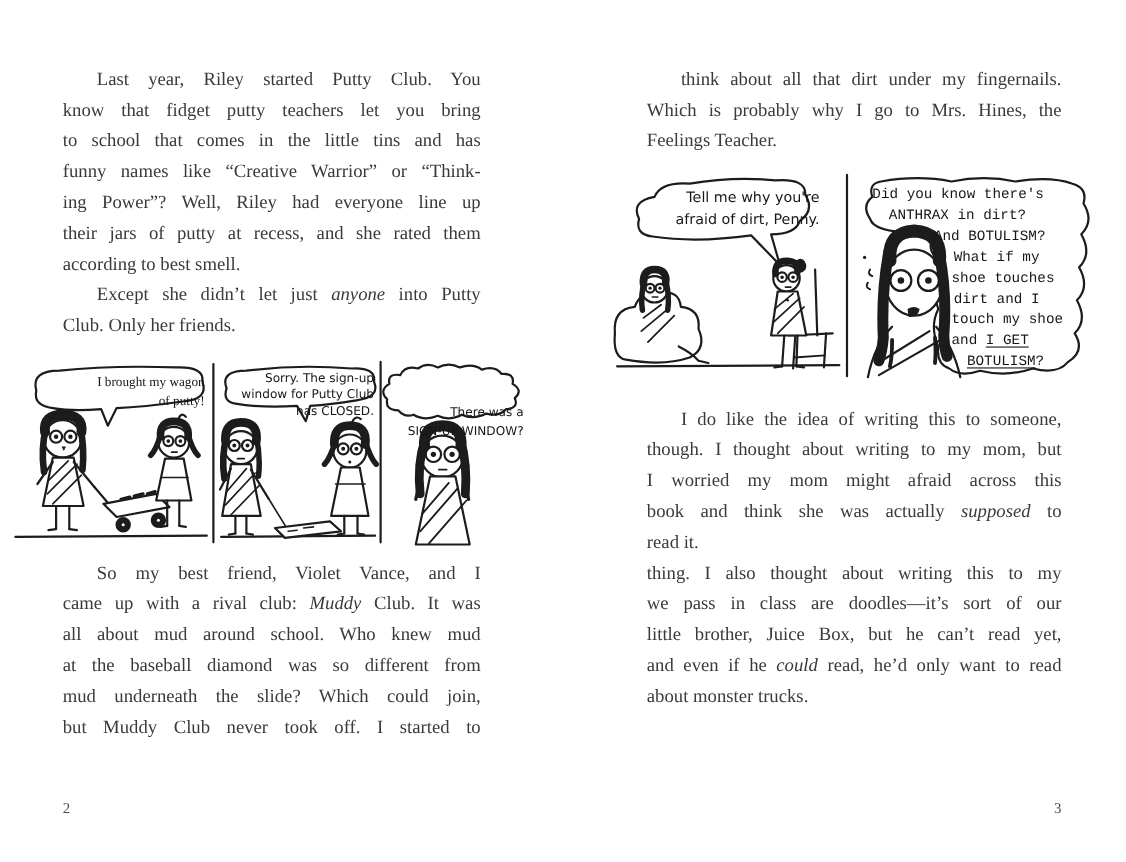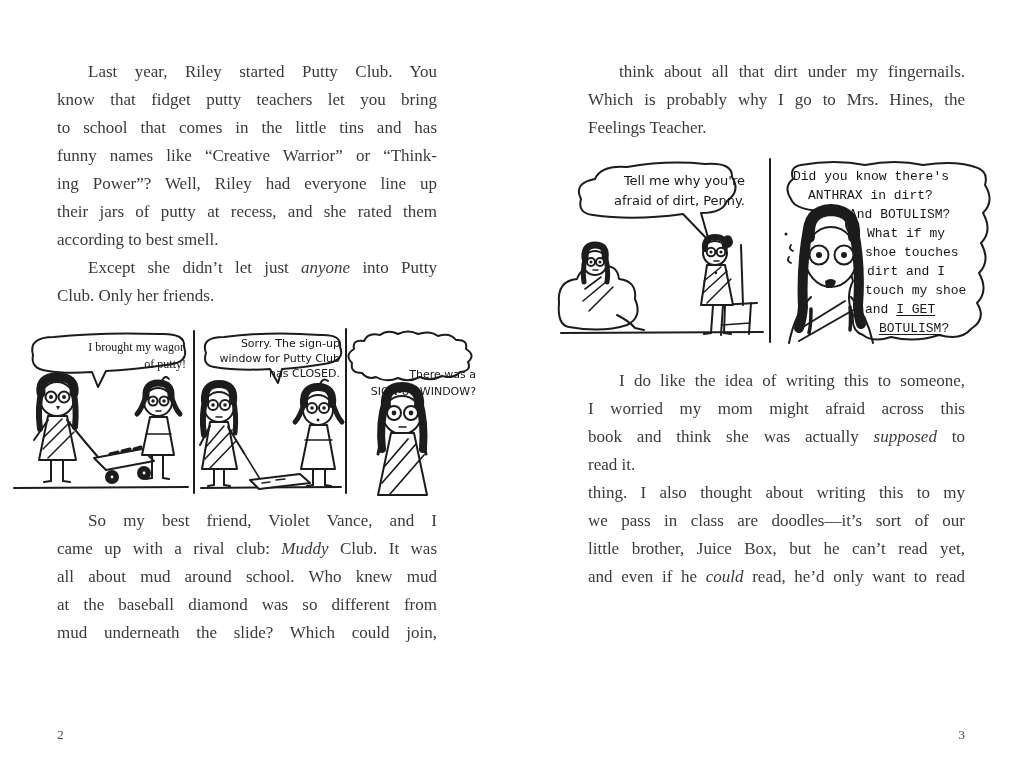--- a/index.html
+++ b/index.html
@@ -161,20 +161,21 @@
     <div>SIGN-UP WINDOW?</div>
   </div>
 </div>
 
 <div class="textblock" style="left:57px;top:507px;width:380px;">
   <div class="ln ind">So my best friend, Violet Vance, and I</div>
   <div class="ln"><span>came up with a rival club: </span><em>Muddy</em><span> Club. It was</span></div>
   <div class="ln">all about mud around school. Who knew mud</div>
   <div class="ln">at the baseball diamond was so different from</div>
   <div class="ln">mud underneath the slide? Which could join,</div>
+  <div class="ln">but Muddy Club never took off. I started to</div>
 </div>
 
 <div class="pageno" style="left:57px;">2</div>
 
 <div class="textblock" style="left:588px;top:58px;width:377px;">
   <div class="ln ind">think about all that dirt under my fingernails.</div>
   <div class="ln">Which is probably why I go to Mrs. Hines, the</div>
   <div class="ln end">Feelings Teacher.</div>
 </div>
 
@@ -252,22 +253,24 @@
   <div class="hl" style="left:312px;top:69px;text-align:center;">What if my</div>
   <div class="hl" style="left:310px;top:88px;">shoe touches</div>
   <div class="hl" style="left:312px;top:107px;">dirt and I</div>
   <div class="hl" style="left:310px;top:126px;">touch my shoe</div>
   <div class="hl" style="left:310px;top:145px;"><span>and </span><span class="u">I GET</span></div>
   <div class="hl" style="left:324px;top:164px;"><span class="u">BOTULISM</span><span>?</span></div>
 </div>
 
 <div class="textblock" style="left:588px;top:367px;width:377px;">
   <div class="ln ind">I do like the idea of writing this to someone,</div>
+  <div class="ln">though. I thought about writing to my mom, but</div>
   <div class="ln">I worried my mom might afraid across this</div>
   <div class="ln"><span>book and think she was actually </span><em>supposed</em><span> to</span></div>
   <div class="ln end">read it.</div>
   <div class="ln">thing. I also thought about writing this to my</div>
   <div class="ln">we pass in class are doodles—it’s sort of our</div>
   <div class="ln">little brother, Juice Box, but he can’t read yet,</div>
   <div class="ln"><span>and even if he </span><em>could</em><span> read, he’d only want to read</span></div>
+  <div class="ln end">about monster trucks.</div>
 </div>
 
 <div class="pageno" style="left:940px;width:25px;text-align:right;">3</div>
 
 </body></html>

